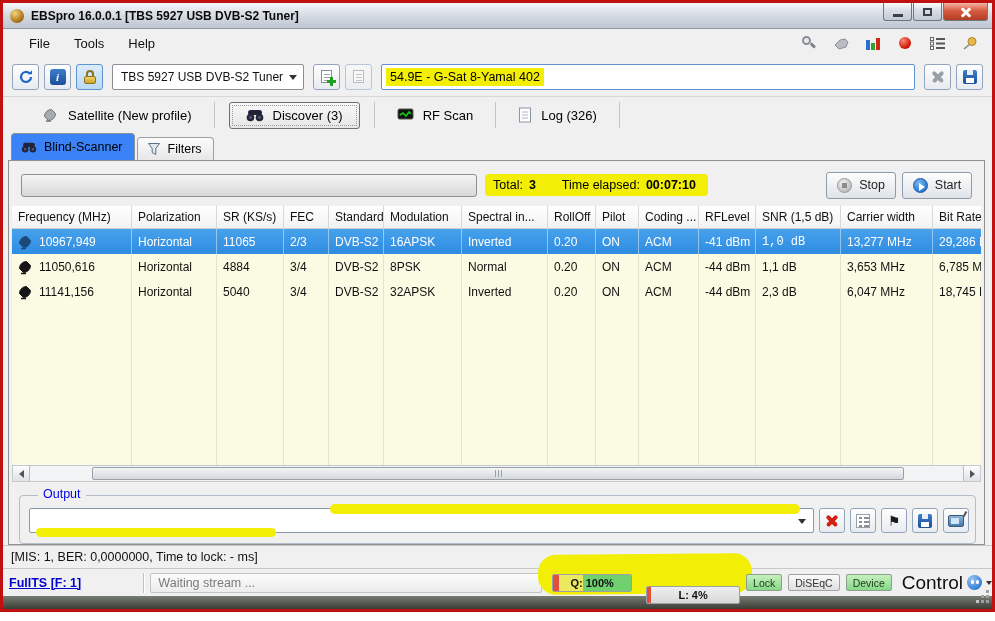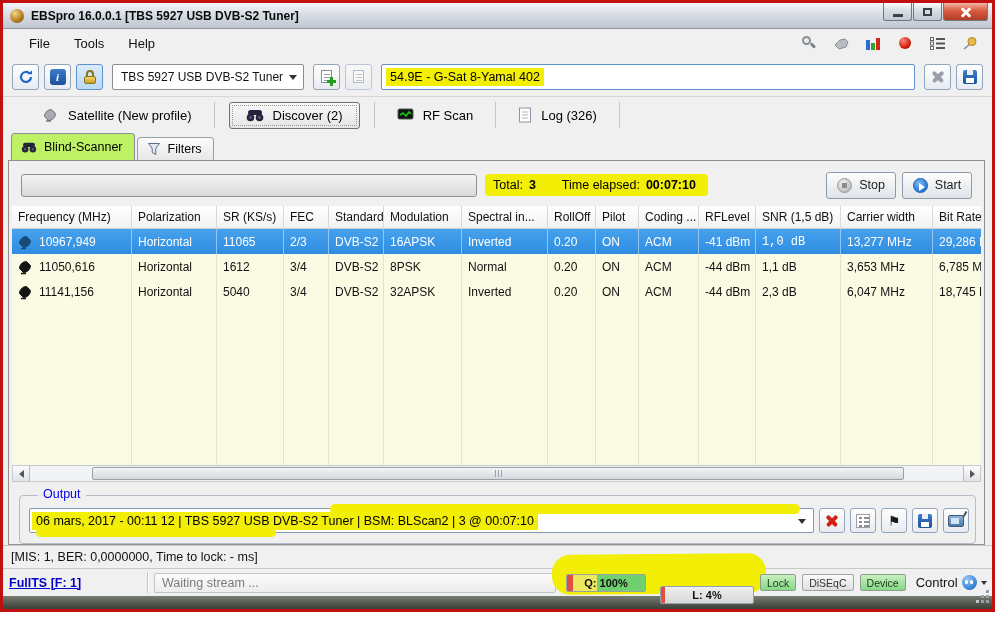--- a/index.html
+++ b/index.html
@@ -70,21 +70,21 @@
 
   
   .tabrow { height:36px; display:flex; align-items:center; padding-left:30px; background:#f0f0f0; }
   .vtab-sep { width:1px; height:26px; background:#c4c4c4; margin:0 14px; }
   .main-tab { display:flex; align-items:center; gap:9px; font-size:13px; color:#000; padding:5px 8px; }
   .main-tab.selected { border:1px solid #6f6f6f; border-radius:3px; background:linear-gradient(#f8f8f8,#e6e6e6); outline:1px dotted #999; outline-offset:-4px; padding:5px 16px; }
 
   
   .subtabrow { height:27px; padding-left:8px; position:relative; display:flex; align-items:flex-end; background:#f0f0f0; }
   .subtab { display:inline-flex; align-items:center; gap:7px; font-size:12.5px; border:1px solid #9aa0a8; border-bottom:none; border-radius:4px 4px 0 0; padding:4px 11px 4px 9px; background:linear-gradient(#fbfbfb,#e7e7e7); height:23px; position:relative; z-index:1; margin-right:2px; }
-  .subtab.active { height:27px; background:#bef264; z-index:3; border-color:#8a9099; }
+  .subtab.active { height:27px; background:#3b82f6; z-index:3; border-color:#8a9099; }
 
   
   .panel { position:relative; margin:0 7px 0 5px; height:385px; border:1px solid #909090; background:#f0f0f0; z-index:2; }
 
   .scanrow { display:flex; align-items:center; margin:11px 8px 8px 12px; height:26px; }
   .pbar { width:456px; height:23px; border:1px solid #8f8f8f; border-radius:3px; background:linear-gradient(#f4f4f4,#d8d8d8); position:relative; overflow:hidden; }
   .pbar .fill { height:100%; background:linear-gradient(#8fd48f,#3fae3f); }
   .hl-strip { display:flex; align-items:center; background:#f2ee05; border-radius:4px; padding:4px 12px 4px 8px; margin-left:8px; font-size:12.5px; white-space:nowrap; }
   .hl-strip b { margin:0 26px 0 6px; }
   .hl-strip b:last-child { margin-right:0; }
@@ -143,21 +143,21 @@
   .stream-field { width:402px; height:20px; border:1px solid #c0c4c8; border-radius:2px; background:linear-gradient(#fcfcfc,#ececec); display:flex; align-items:center; padding-left:7px; font-size:12.5px; color:#7a7a7a; }
   .ql-wrap { position:relative; display:flex; align-items:center; margin-left:10px; }
   .ql-blob { position:absolute; left:-14px; top:-8px; width:214px; height:40px; background:#f2ee05; border-radius:18px; transform:rotate(-0.5deg); }
   .meter { position:relative; height:18px; border:1px solid #9aa0a8; border-radius:2px; background:linear-gradient(#efefef,#d8d8d8); overflow:hidden; z-index:2; }
   .meter .mfill { position:absolute; left:0; top:0; bottom:0; }
   .meter .mlabel { position:relative; z-index:2; display:flex; align-items:center; justify-content:center; height:100%; font-size:11px; font-weight:700; color:#111; }
   .meter.q { width:80px; margin-right:14px; }
   .meter.l { width:94px;margin-top:24px; }
   .mini-btn { height:17px; border:1px solid #8aa08a; border-radius:2px; font-size:10.5px; color:#1a3a1a; display:flex; align-items:center; justify-content:center; padding:0 6px; margin-left:6px; background:linear-gradient(#c8f0c0,#86d886); z-index:2; }
   .mini-btn.plain { border-color:#a0a4a8; background:linear-gradient(#fafafa,#dedede); color:#333; }
-  .control-area { display:flex; align-items:center; gap:4px; margin-left:10px; font-size:13px; color:#111; }
+  .control-area { display:flex; align-items:center; gap:4px; margin-left:10px; font-size:19px; color:#111; }
   .ic-control { width:15px; height:15px; border-radius:50%; background:radial-gradient(circle at 35% 30%, #9cc6f0, #2f7fd6 70%, #1a5aa8); position:relative; }
   .ic-control::before, .ic-control::after { content:""; position:absolute; top:5px; width:3px; height:4px; background:#fff; border-radius:2px; }
   .ic-control::before { left:3.5px; } .ic-control::after { left:8.5px; }
   .tri-down.small { border-left-width:3.5px; border-right-width:3.5px; border-top-width:4px; }
   .grip { position:absolute; right:3px; bottom:3px; width:3px; height:3px; background:#9aa0a8; box-shadow:-5px 5px 0 #9aa0a8, 0 5px 0 #9aa0a8, -10px 10px 0 #c0c4c8, -5px 10px 0 #9aa0a8, 0 10px 0 #9aa0a8; }
 
   .darkstrip { height:13px; background:linear-gradient(#777d72,#3a3d36); }
 </style>
 </head>
 <body>
@@ -292,21 +292,21 @@
     </div>
     <div class="vtab-sep"></div>
     <div class="main-tab selected">
       <svg width="18" height="14" viewBox="0 0 18 14">
           <rect x="2" y="2" width="14" height="5" rx="2.5" fill="#23233a"></rect>
           <circle cx="4.5" cy="9.5" r="3.8" fill="#23233a"></circle>
           <circle cx="13.5" cy="9.5" r="3.8" fill="#23233a"></circle>
           <circle cx="4.5" cy="9.5" r="1.4" fill="#5a5a7a"></circle>
           <circle cx="13.5" cy="9.5" r="1.4" fill="#5a5a7a"></circle>
         </svg>
-      <span>Discover (2)</span>
+      <span>Discover (3)</span>
     </div>
     <div class="vtab-sep"></div>
     <div class="main-tab">
       <svg width="17" height="14" viewBox="0 0 17 14">
           <rect x="1" y="1" width="15" height="10" rx="1.5" fill="#101410" stroke="#555"></rect>
           <polyline points="3,7 6,5 9,8 12,4 14,6" fill="none" stroke="#18c818" stroke-width="1.6"></polyline>
         </svg>
       <span>RF Scan</span>
     </div>
     <div class="vtab-sep"></div>
@@ -401,21 +401,21 @@
             <div class="td" style="width: 85px; font-family: Liberation Mono, monospace;">1,0 dB</div>
             <div class="td" style="width: 92px;">13,277 MHz</div>
             <div class="td" style="width: 110px;">29,286 Mb</div>
           </div>
           <div class="tr">
             <div class="td first" style="width: 120px;"><svg class="dish" viewBox="0 0 16 16">
                 <path d="M2.5 9.5 A7 7 0 0 1 9.5 2.5 L13.5 6.5 A7 7 0 0 1 6.5 13.5 Z" fill="#151515" stroke="#151515"></path>
                 <line x1="4" y1="14.5" x2="9" y2="14.5" stroke="#151515" stroke-width="1.5"></line>
               </svg>11050,616</div>
             <div class="td" style="width: 85px;">Horizontal</div>
-            <div class="td" style="width: 67px;">1612</div>
+            <div class="td" style="width: 67px;">4884</div>
             <div class="td" style="width: 45px;">3/4</div>
             <div class="td" style="width: 55px;">DVB-S2</div>
             <div class="td" style="width: 78px;">8PSK</div>
             <div class="td" style="width: 86px;">Normal</div>
             <div class="td" style="width: 48px;">0.20</div>
             <div class="td" style="width: 43px;">ON</div>
             <div class="td" style="width: 60px;">ACM</div>
             <div class="td" style="width: 57px;">-44 dBm</div>
             <div class="td" style="width: 85px;">1,1 dB</div>
             <div class="td" style="width: 92px;">3,653 MHz</div>
@@ -472,21 +472,20 @@
           <span class="tri-right"></span>
         </div>
     </div>
 
     <div class="groupbox">
       <span class="group-label">Output</span>
       <div class="group-inner">
         <div class="out-combo">
           <span class="blob" style="left:300px; top:-5px; width:470px; height:10px;"></span>
           <span class="blob" style="left:6px; bottom:-5px; width:240px; height:9px;"></span>
-          <span class="marker">06 mars, 2017 - 00:11 12 | TBS 5927 USB DVB-S2 Tuner | BSM: BLScan2 | 3 @ 00:07:10</span>
           <span class="arrow tri-down"></span>
         </div>
         <div class="obtn">
             <span class="ic-x red">
               <i></i>
               <i></i>
             </span>
           </div>
         <div class="obtn">
             <span class="ic-list">

